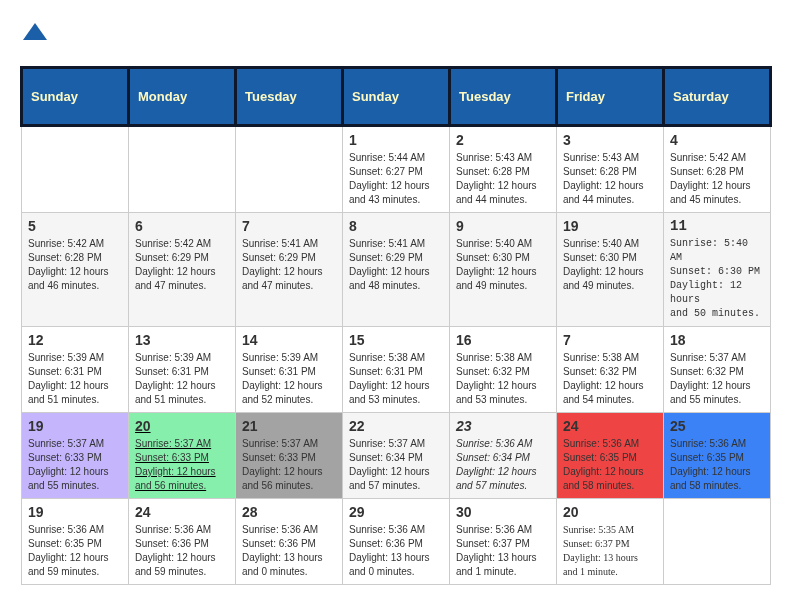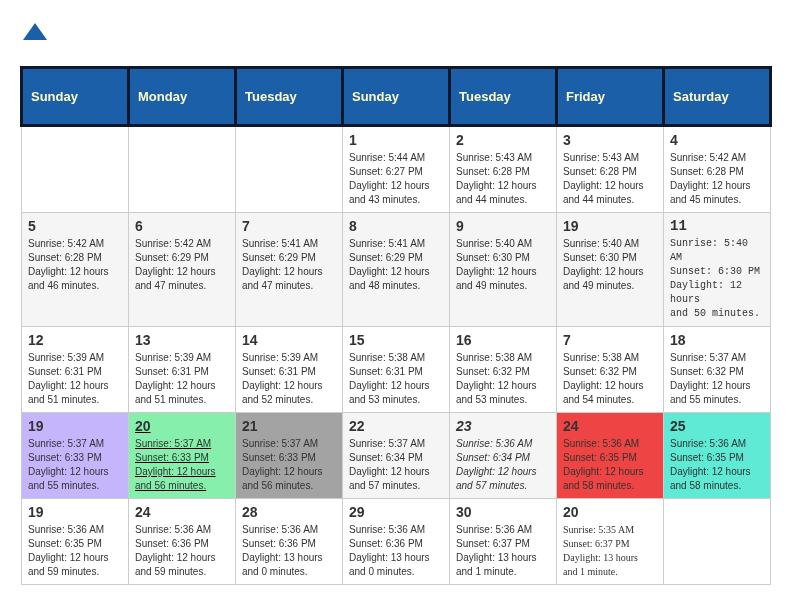--- a/index.html
+++ b/index.html
@@ -295,21 +295,21 @@
 Daylight: 12 hours
 and 57 minutes.</div>
         </td>
         <td style="background-color: #ef4444;">
           <div class="day-number">24</div>
           <div class="day-info" style="white-space: pre-line;">Sunrise: 5:36 AM
 Sunset: 6:35 PM
 Daylight: 12 hours
 and 58 minutes.</div>
         </td>
-        <td style="background-color: #5eead4;">
+        <td style="background-color: #3b82f6;">
           <div class="day-number">25</div>
           <div class="day-info" style="white-space: pre-line;">Sunrise: 5:36 AM
 Sunset: 6:35 PM
 Daylight: 12 hours
 and 58 minutes.</div>
         </td>
       </tr>
       <tr>
         <td>
           <div class="day-number">19</div>

